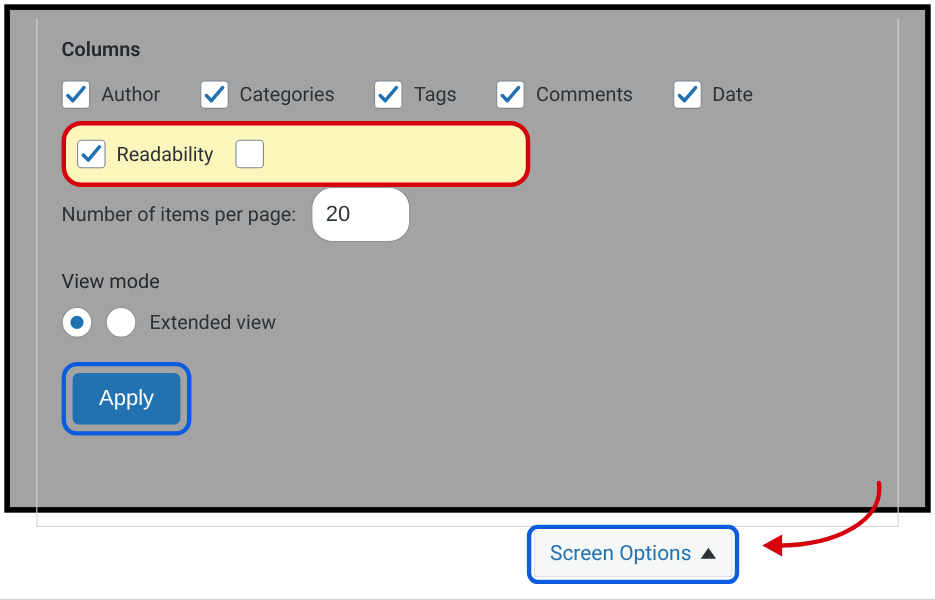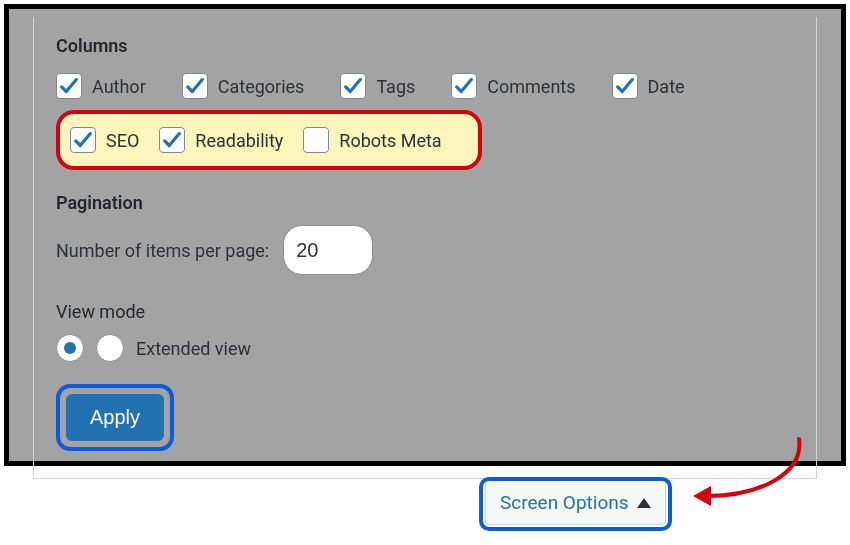--- a/index.html
+++ b/index.html
@@ -173,37 +173,27 @@
       </div>
     </div>
 
     <div class="highlight-row">
       <div class="col-item">
         <span class="chk">
             <svg viewBox="0 0 24 24">
               <polyline points="4 13 9 18 20 5" fill="none" stroke="#2271b1" stroke-width="3.5" stroke-linecap="round" stroke-linejoin="round"></polyline>
             </svg>
           </span>
-        <span class="chk-label">SEO</span>
-      </div>
-      <div class="col-item">
-        <span class="chk">
-            <svg viewBox="0 0 24 24">
-              <polyline points="4 13 9 18 20 5" fill="none" stroke="#2271b1" stroke-width="3.5" stroke-linecap="round" stroke-linejoin="round"></polyline>
-            </svg>
-          </span>
         <span class="chk-label">Readability</span>
       </div>
       <div class="col-item" style="margin-right:0">
         <span class="chk"></span>
-        <span class="chk-label">Robots Meta</span>
-      </div>
-    </div>
-
-    <div class="pagination-title">Pagination</div>
+      </div>
+    </div>
+
     <div class="num-row">
       <span class="num-label">Number of items per page:</span>
       <input class="num-input" type="text" value="20" style="">
     </div>
 
     <div class="viewmode-title">View mode</div>
     <div class="radio-row">
       <span class="radio inner-checked"></span>
       <span class="radio"></span>
       <span class="radio-label">Extended view</span>

